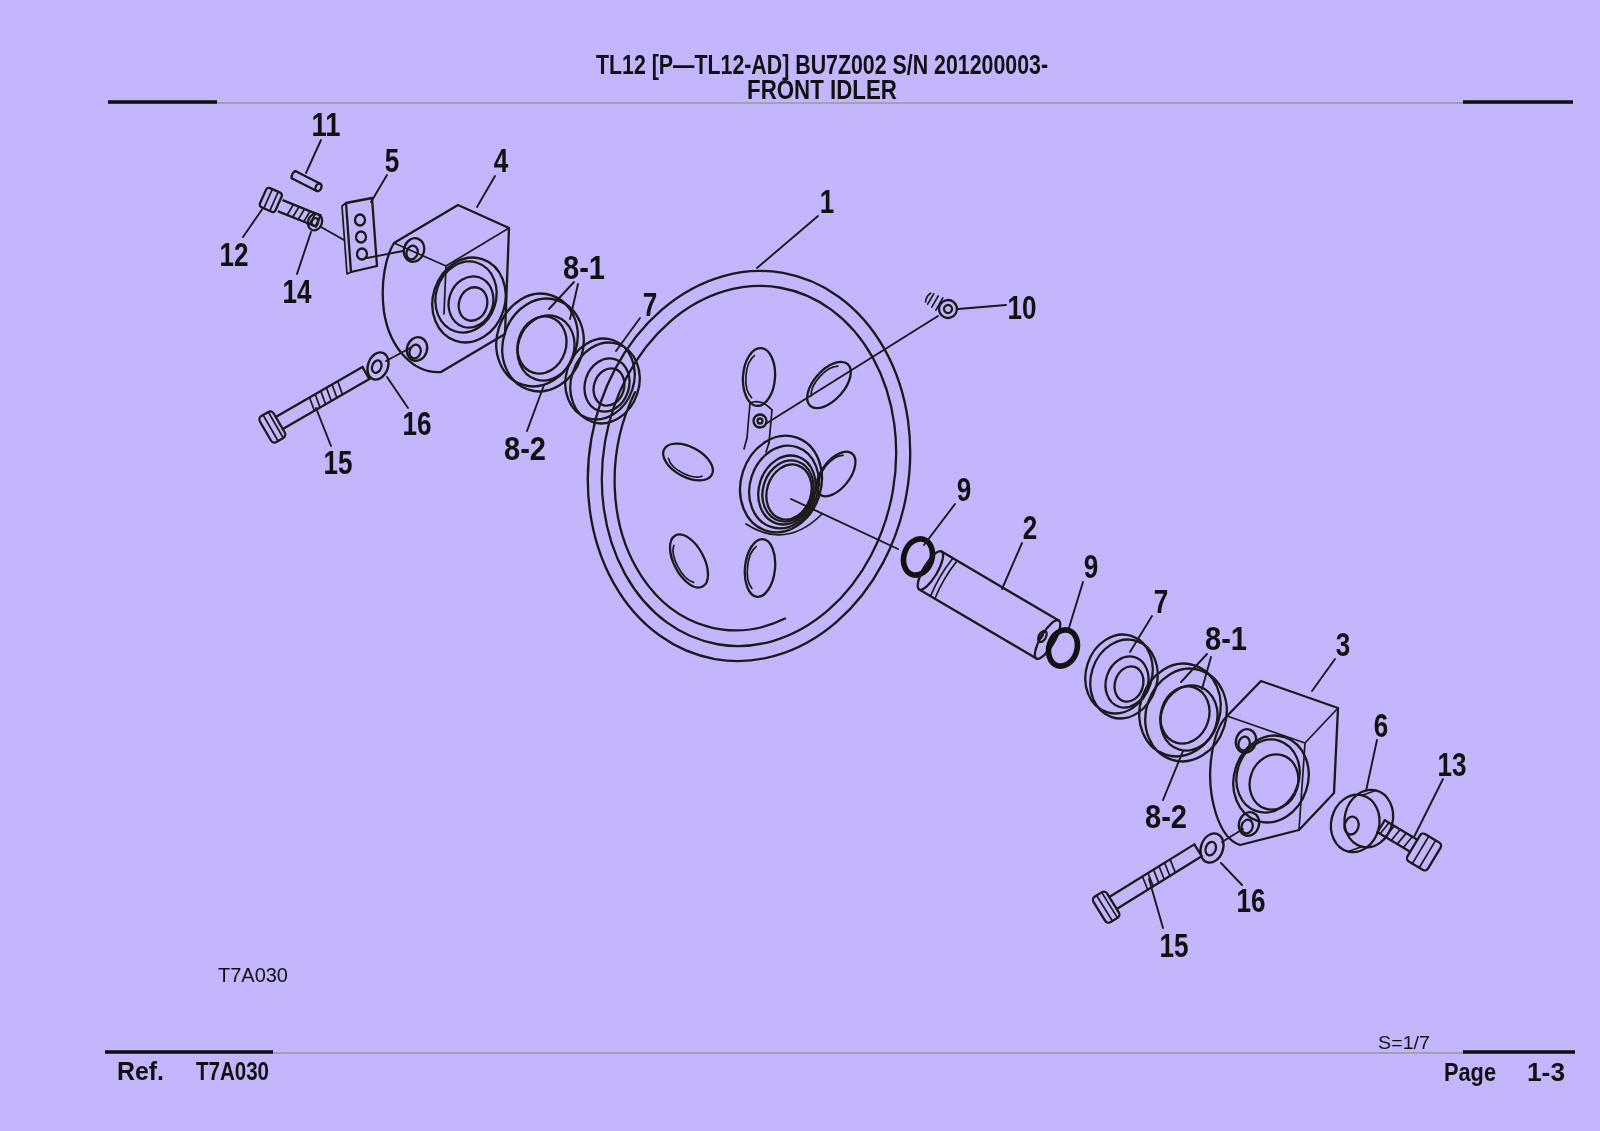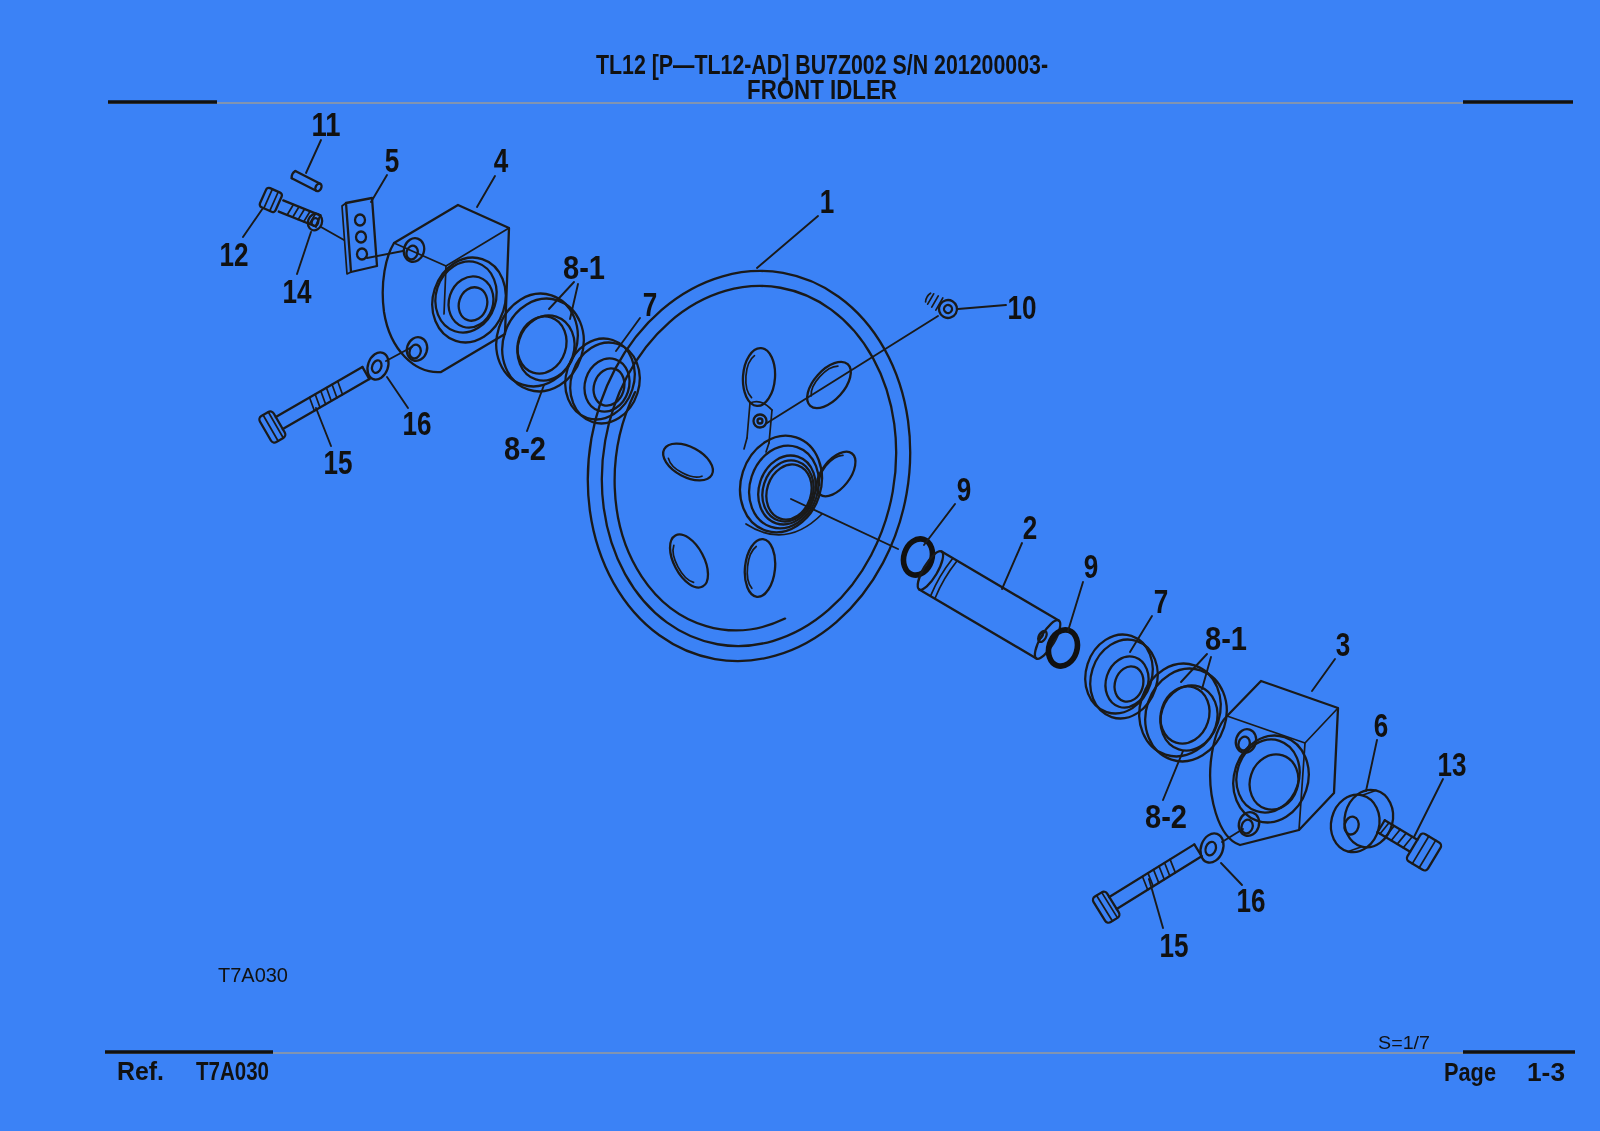--- a/index.html
+++ b/index.html
@@ -1,17 +1,17 @@
 <!DOCTYPE html>
 <html><head>
 <meta charset="utf-8">
 <style>
   html,body{margin:0;padding:0;background:#e8e8e8;}
   .page{
-    width:1600px;height:1131px;position:relative;background:#3b82f6;
+    width:1600px;height:1131px;position:relative;background:#c4b5fd;
     font-family:"Liberation Sans","DejaVu Sans",sans-serif;
     margin:0 auto;overflow:hidden;
   }
   svg{display:block;}
   .ink{stroke:#1a1a1a;fill:none;stroke-width:2.3;stroke-linecap:round;stroke-linejoin:round;}
   .thin{stroke-width:1.7;}
   .leader{stroke:#1a1a1a;stroke-width:1.9;fill:none;stroke-linecap:round;}
   .oring{stroke:#111;stroke-width:5.6;fill:none;}
   .rule-thin{stroke:#9a9a9a;stroke-width:1.4;}
   .rule-thick{stroke:#111;stroke-width:3.4;}

